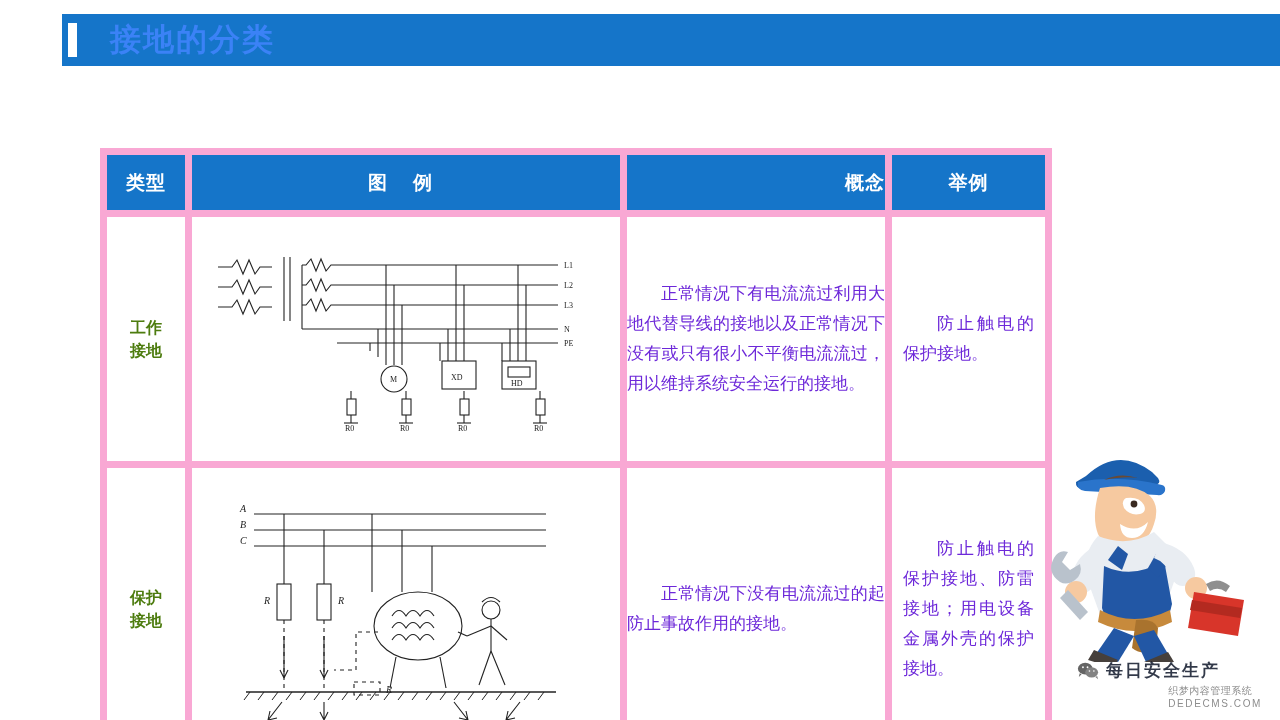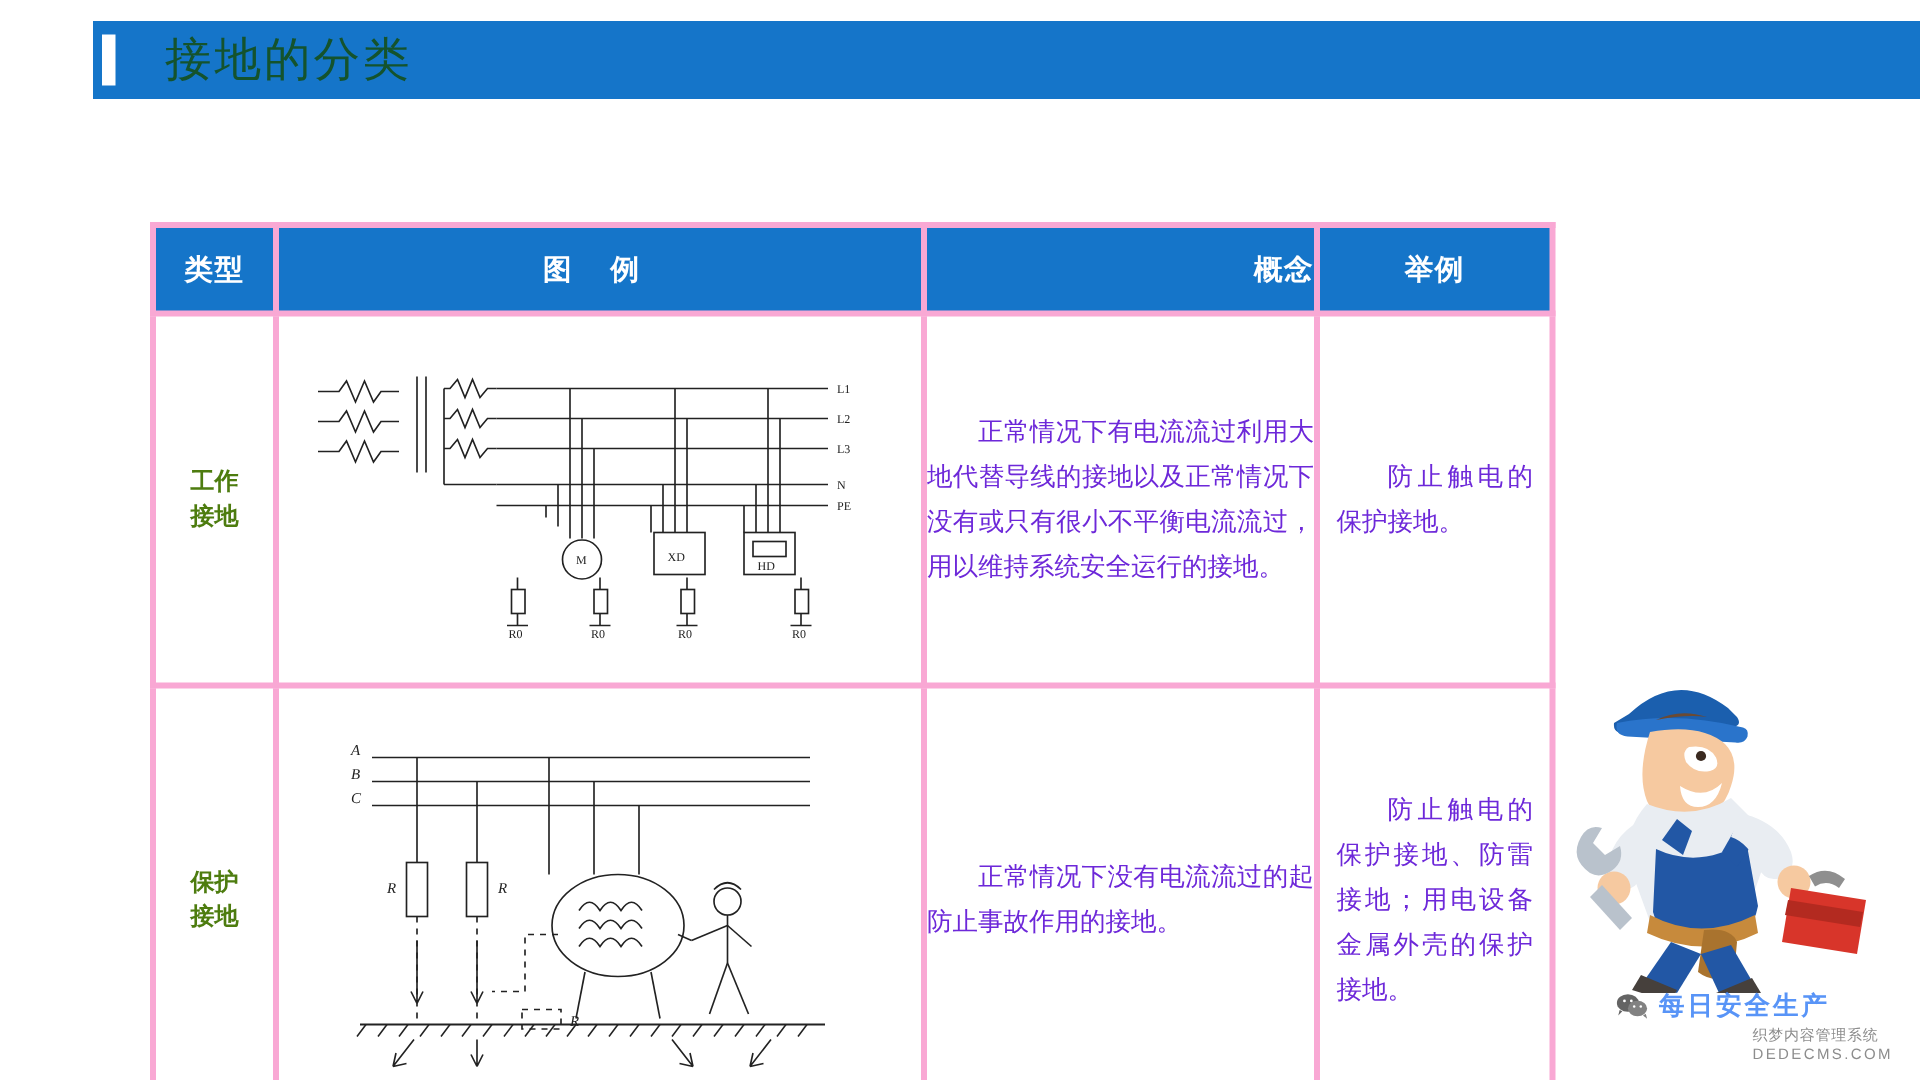--- a/index.html
+++ b/index.html
@@ -45,41 +45,41 @@
     top: 9px;
     width: 9px;
     height: 34px;
     background: #ffffff;
   }
   .header-title {
     position: absolute;
     left: 110px;
     top: 5px;
     font-size: 31px;
-    font-weight: normal;
-    color: #14532d;
+    font-weight: bold;
+    color: #3b82f6;
     letter-spacing: 2px;
     line-height: 42px;
     white-space: nowrap;
   }
 
   
   .table-wrap {
     position: absolute;
     left: 100px;
     top: 148px;
     width: 917px;
   }
   table.main-table {
     border-collapse: collapse;
     width: 917px;
     table-layout: fixed;
   }
   table.main-table td, table.main-table th {
-    border: 4px solid #f9a8d4;
+    border: 7px solid #f9a8d4;
     vertical-align: middle;
     padding: 0;
   }
   thead th {
     background: #1575c9;
     color: #ffffff;
     font-size: 19px;
     font-weight: bold;
     height: 55px;
     text-align: center;
@@ -138,21 +138,21 @@
     height: 230px;
     pointer-events: none;
   }
   .wechat-tag {
     position: absolute;
     right: 60px;
     bottom: 38px;
     display: flex;
     align-items: center;
     gap: 7px;
-    color: #3b82f6;
+    color: #0f172a;
     font-size: 17px;
     font-weight: bold;
     letter-spacing: 2px;
     opacity: .85;
   }
   .wechat-ico {
     width: 22px;
     height: 19px;
     position: relative;
   }

